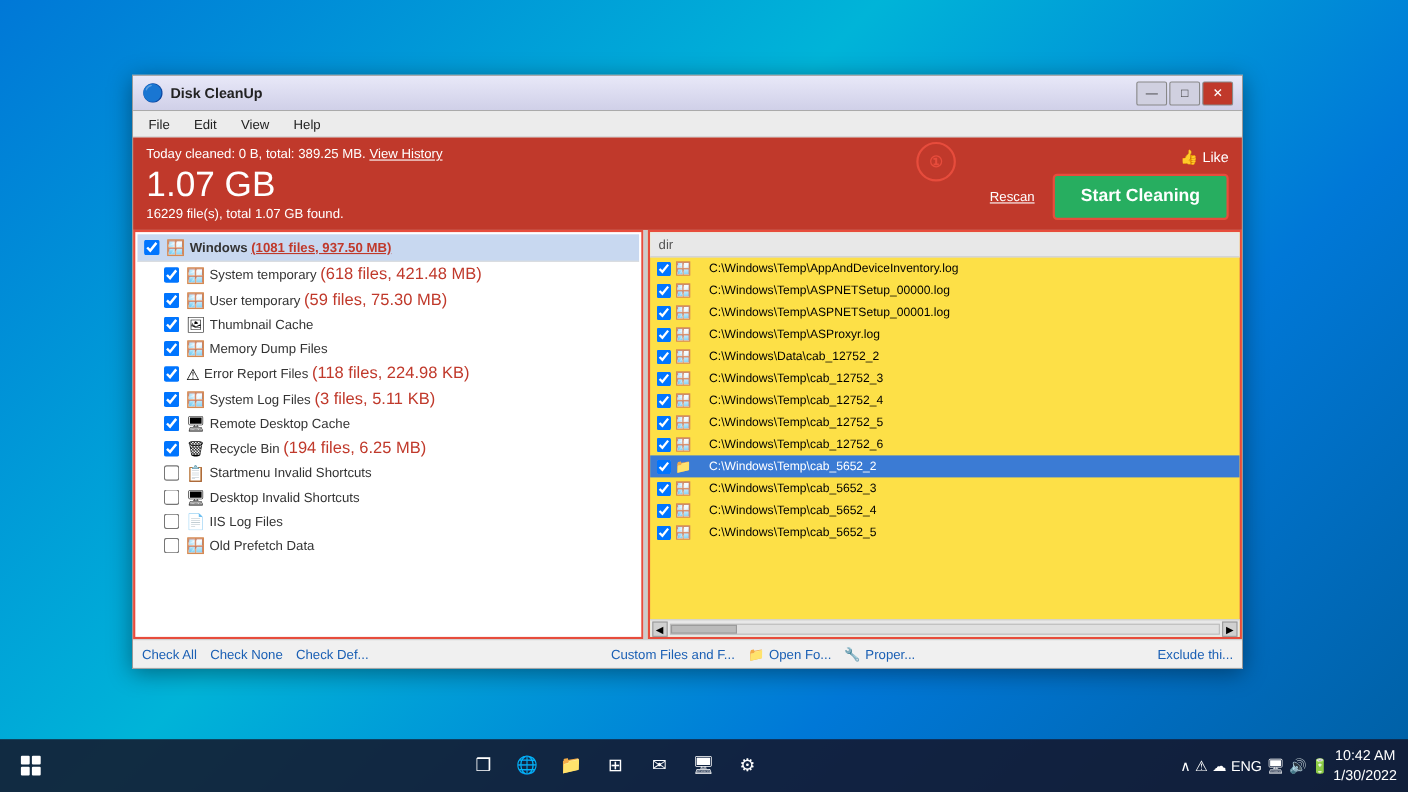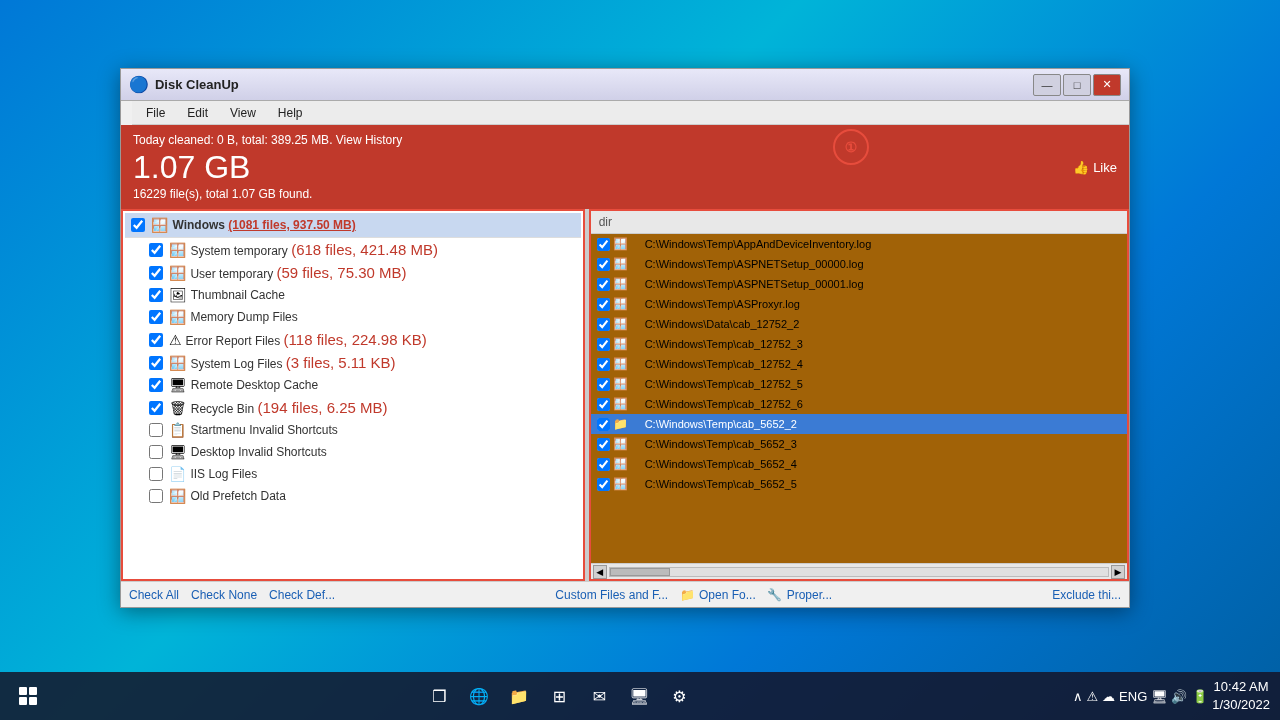--- a/index.html
+++ b/index.html
@@ -124,21 +124,20 @@
 
     
     .menubar {
       height: 24px;
       background: #ececec;
       display: flex;
       align-items: center;
       padding: 0 4px;
       border-bottom: 1px solid #ccc;
       gap: 2px;
-      margin-left: 11px;
     }
     .menu-item {
       padding: 2px 10px;
       font-size: 12px;
       color: #222;
       cursor: pointer;
       border-radius: 2px;
     }
 
     
@@ -178,20 +177,21 @@
     .rescan-btn {
       color: white;
       font-size: 12px;
       cursor: pointer;
       text-decoration: underline;
       background: none;
       border: none;
     }
     .view-history-link {
       color: white;
+      text-decoration: underline;
       cursor: pointer;
       font-size: 12px;
     }
     .start-cleaning-btn {
       background: #27ae60;
       color: white;
       border: none;
       padding: 10px 24px;
       font-size: 16px;
       font-weight: bold;
@@ -275,21 +275,21 @@
     .left-panel-inner::-webkit-scrollbar { width: 10px; }
     .left-panel-inner::-webkit-scrollbar-track { background: #f0f0f0; }
     .left-panel-inner::-webkit-scrollbar-thumb { background: #bbb; border: 1px solid #999; }
 
     
     .right-panel {
       flex: 1;
       display: flex;
       flex-direction: column;
       border: 2px solid #e74c3c;
-      background: #a16207;
+      background: #fde047;
     }
     .right-panel-header {
       padding: 4px 8px;
       font-size: 12px;
       background: #e8e8e8;
       border-bottom: 1px solid #ccc;
       color: #555;
     }
     .file-list {
       flex: 1;
@@ -440,20 +440,24 @@
     <div class="header-left">
       <div class="header-today">
         <span>Today cleaned: 0 B, total: 389.25 MB.</span>
         <span class="view-history-link">View History</span>
       </div>
       <div class="header-size">1.07 GB</div>
       <div class="header-files">16229 file(s), total 1.07 GB found.</div>
     </div>
     <div class="header-right">
       <div class="like-btn">👍 Like</div>
+      <div style="display:flex; align-items:center; gap: 16px;">
+        <button class="rescan-btn">Rescan</button>
+        <button class="start-cleaning-btn">Start Cleaning</button>
+      </div>
     </div>
   </div>
 
 
   <div class="main-content">
 
     <div class="left-panel">
       <div class="left-panel-inner">
 
         <div class="tree-group-header selected">

